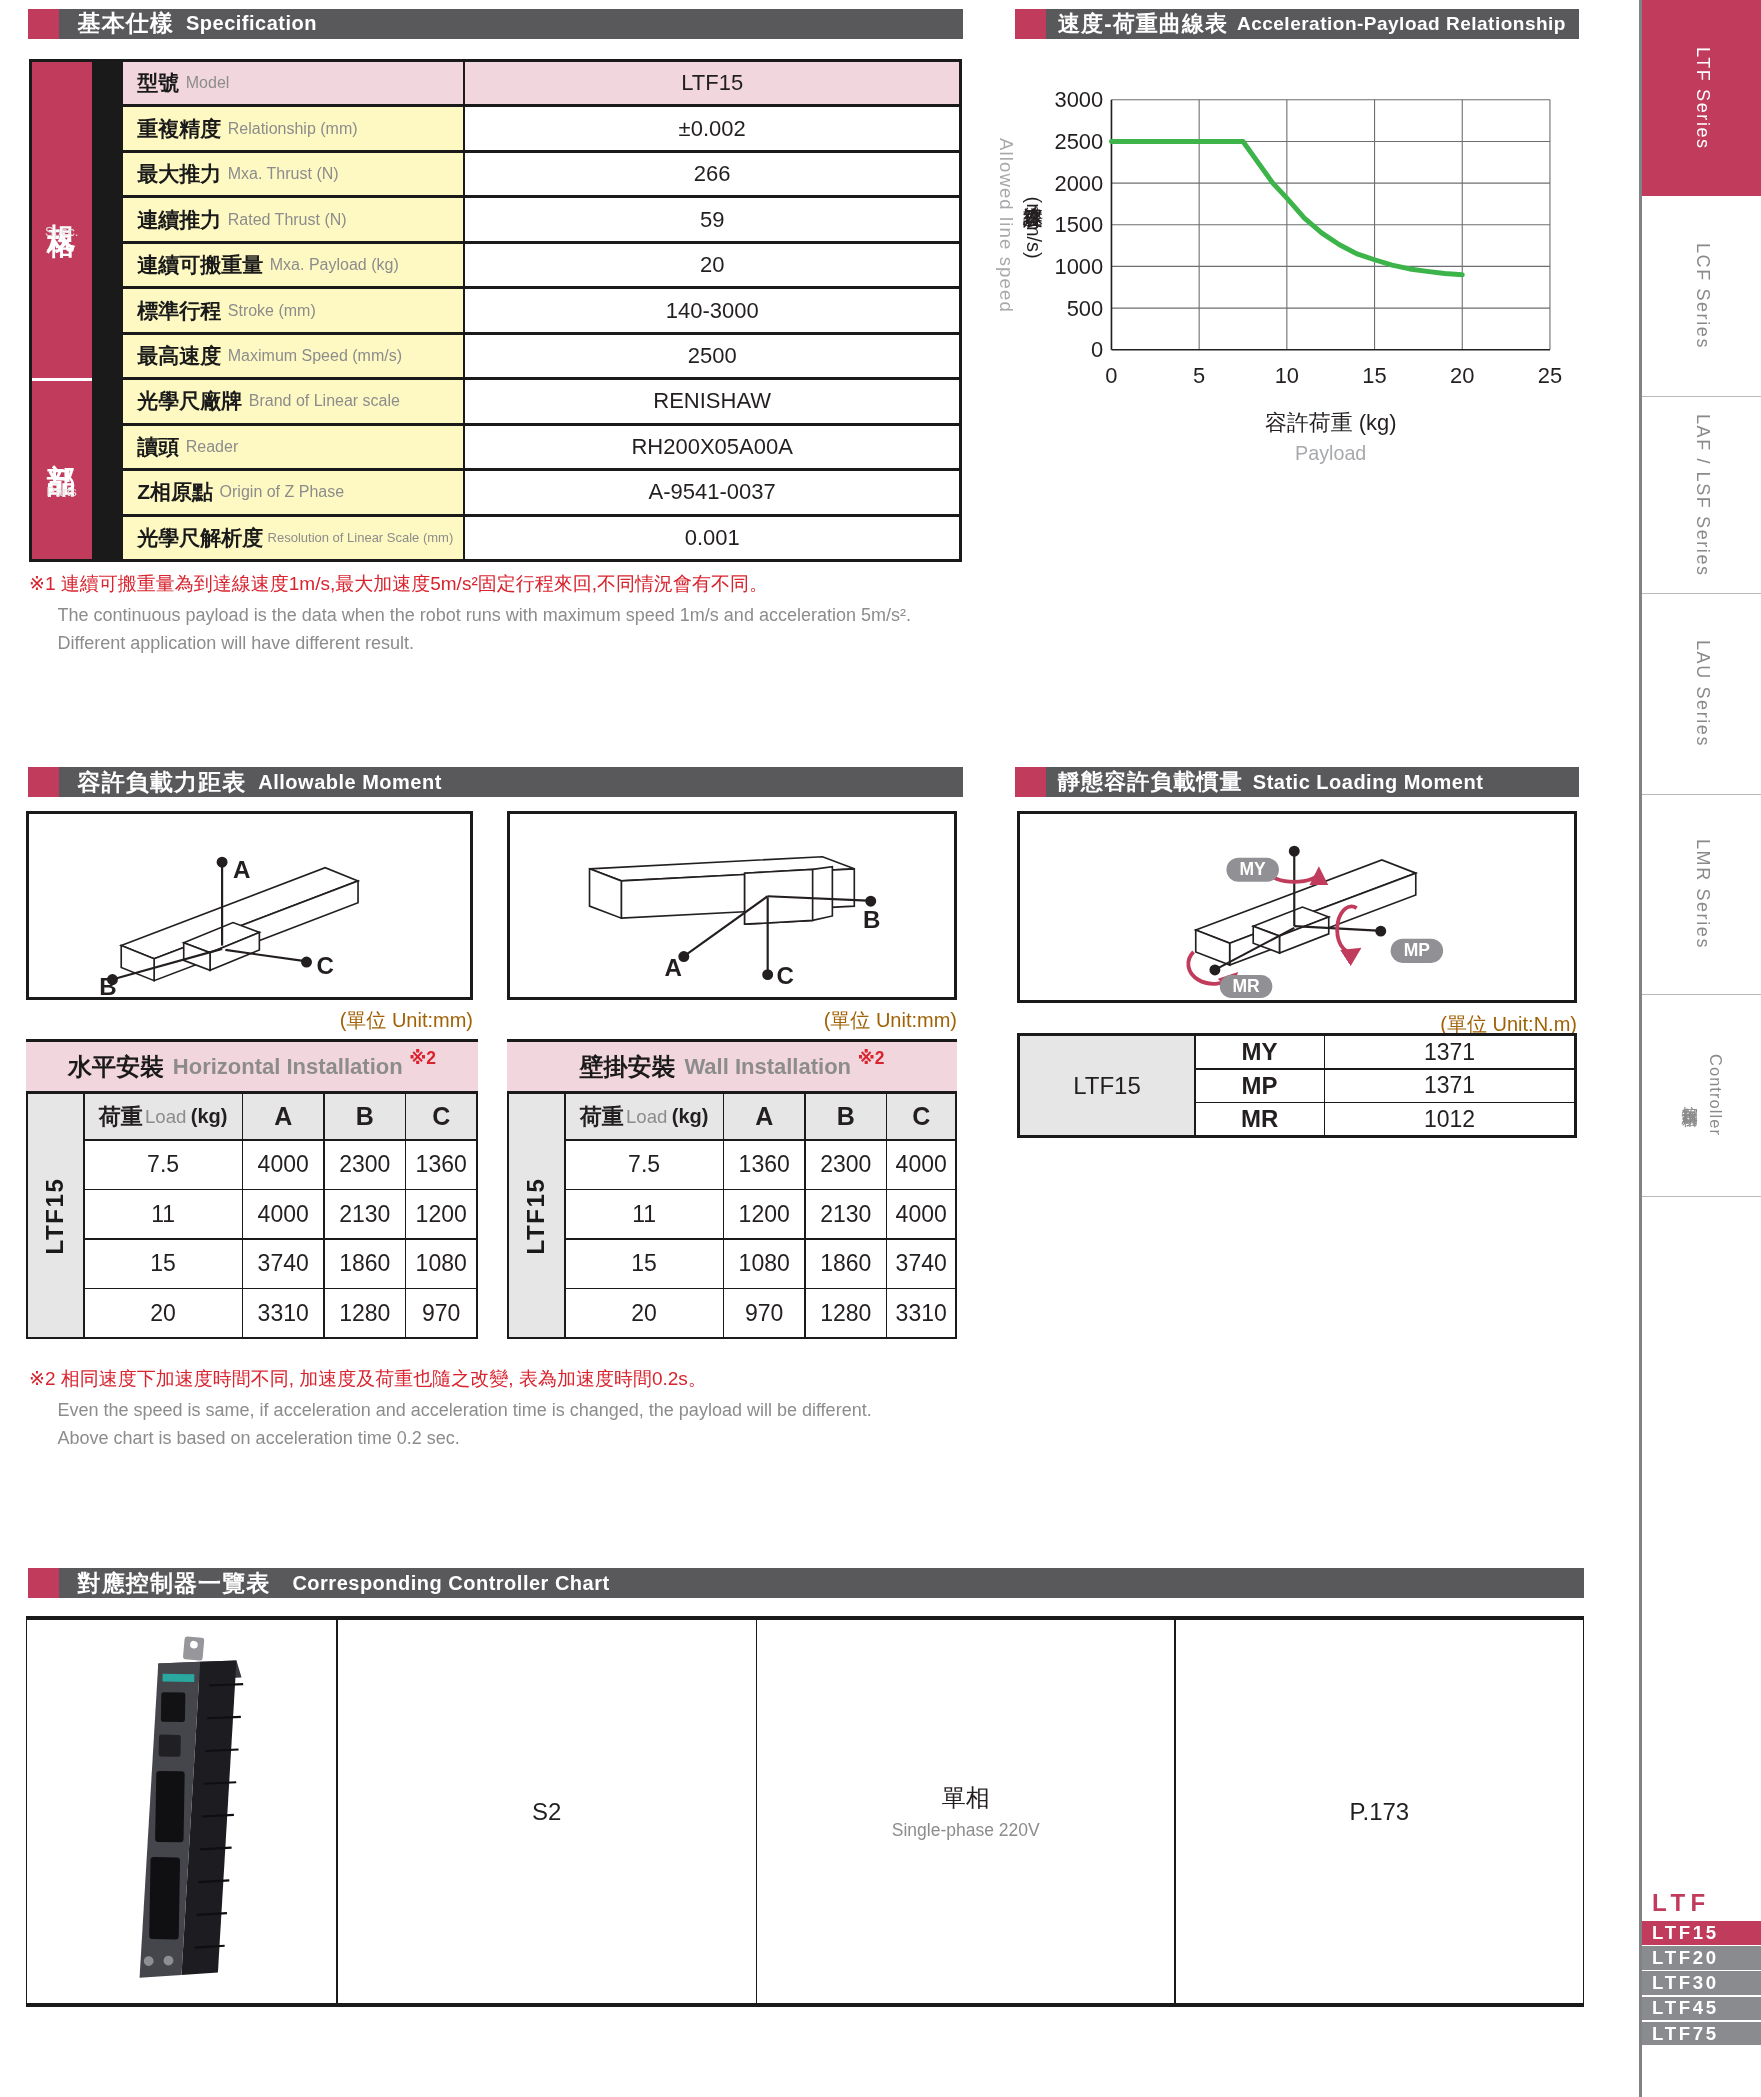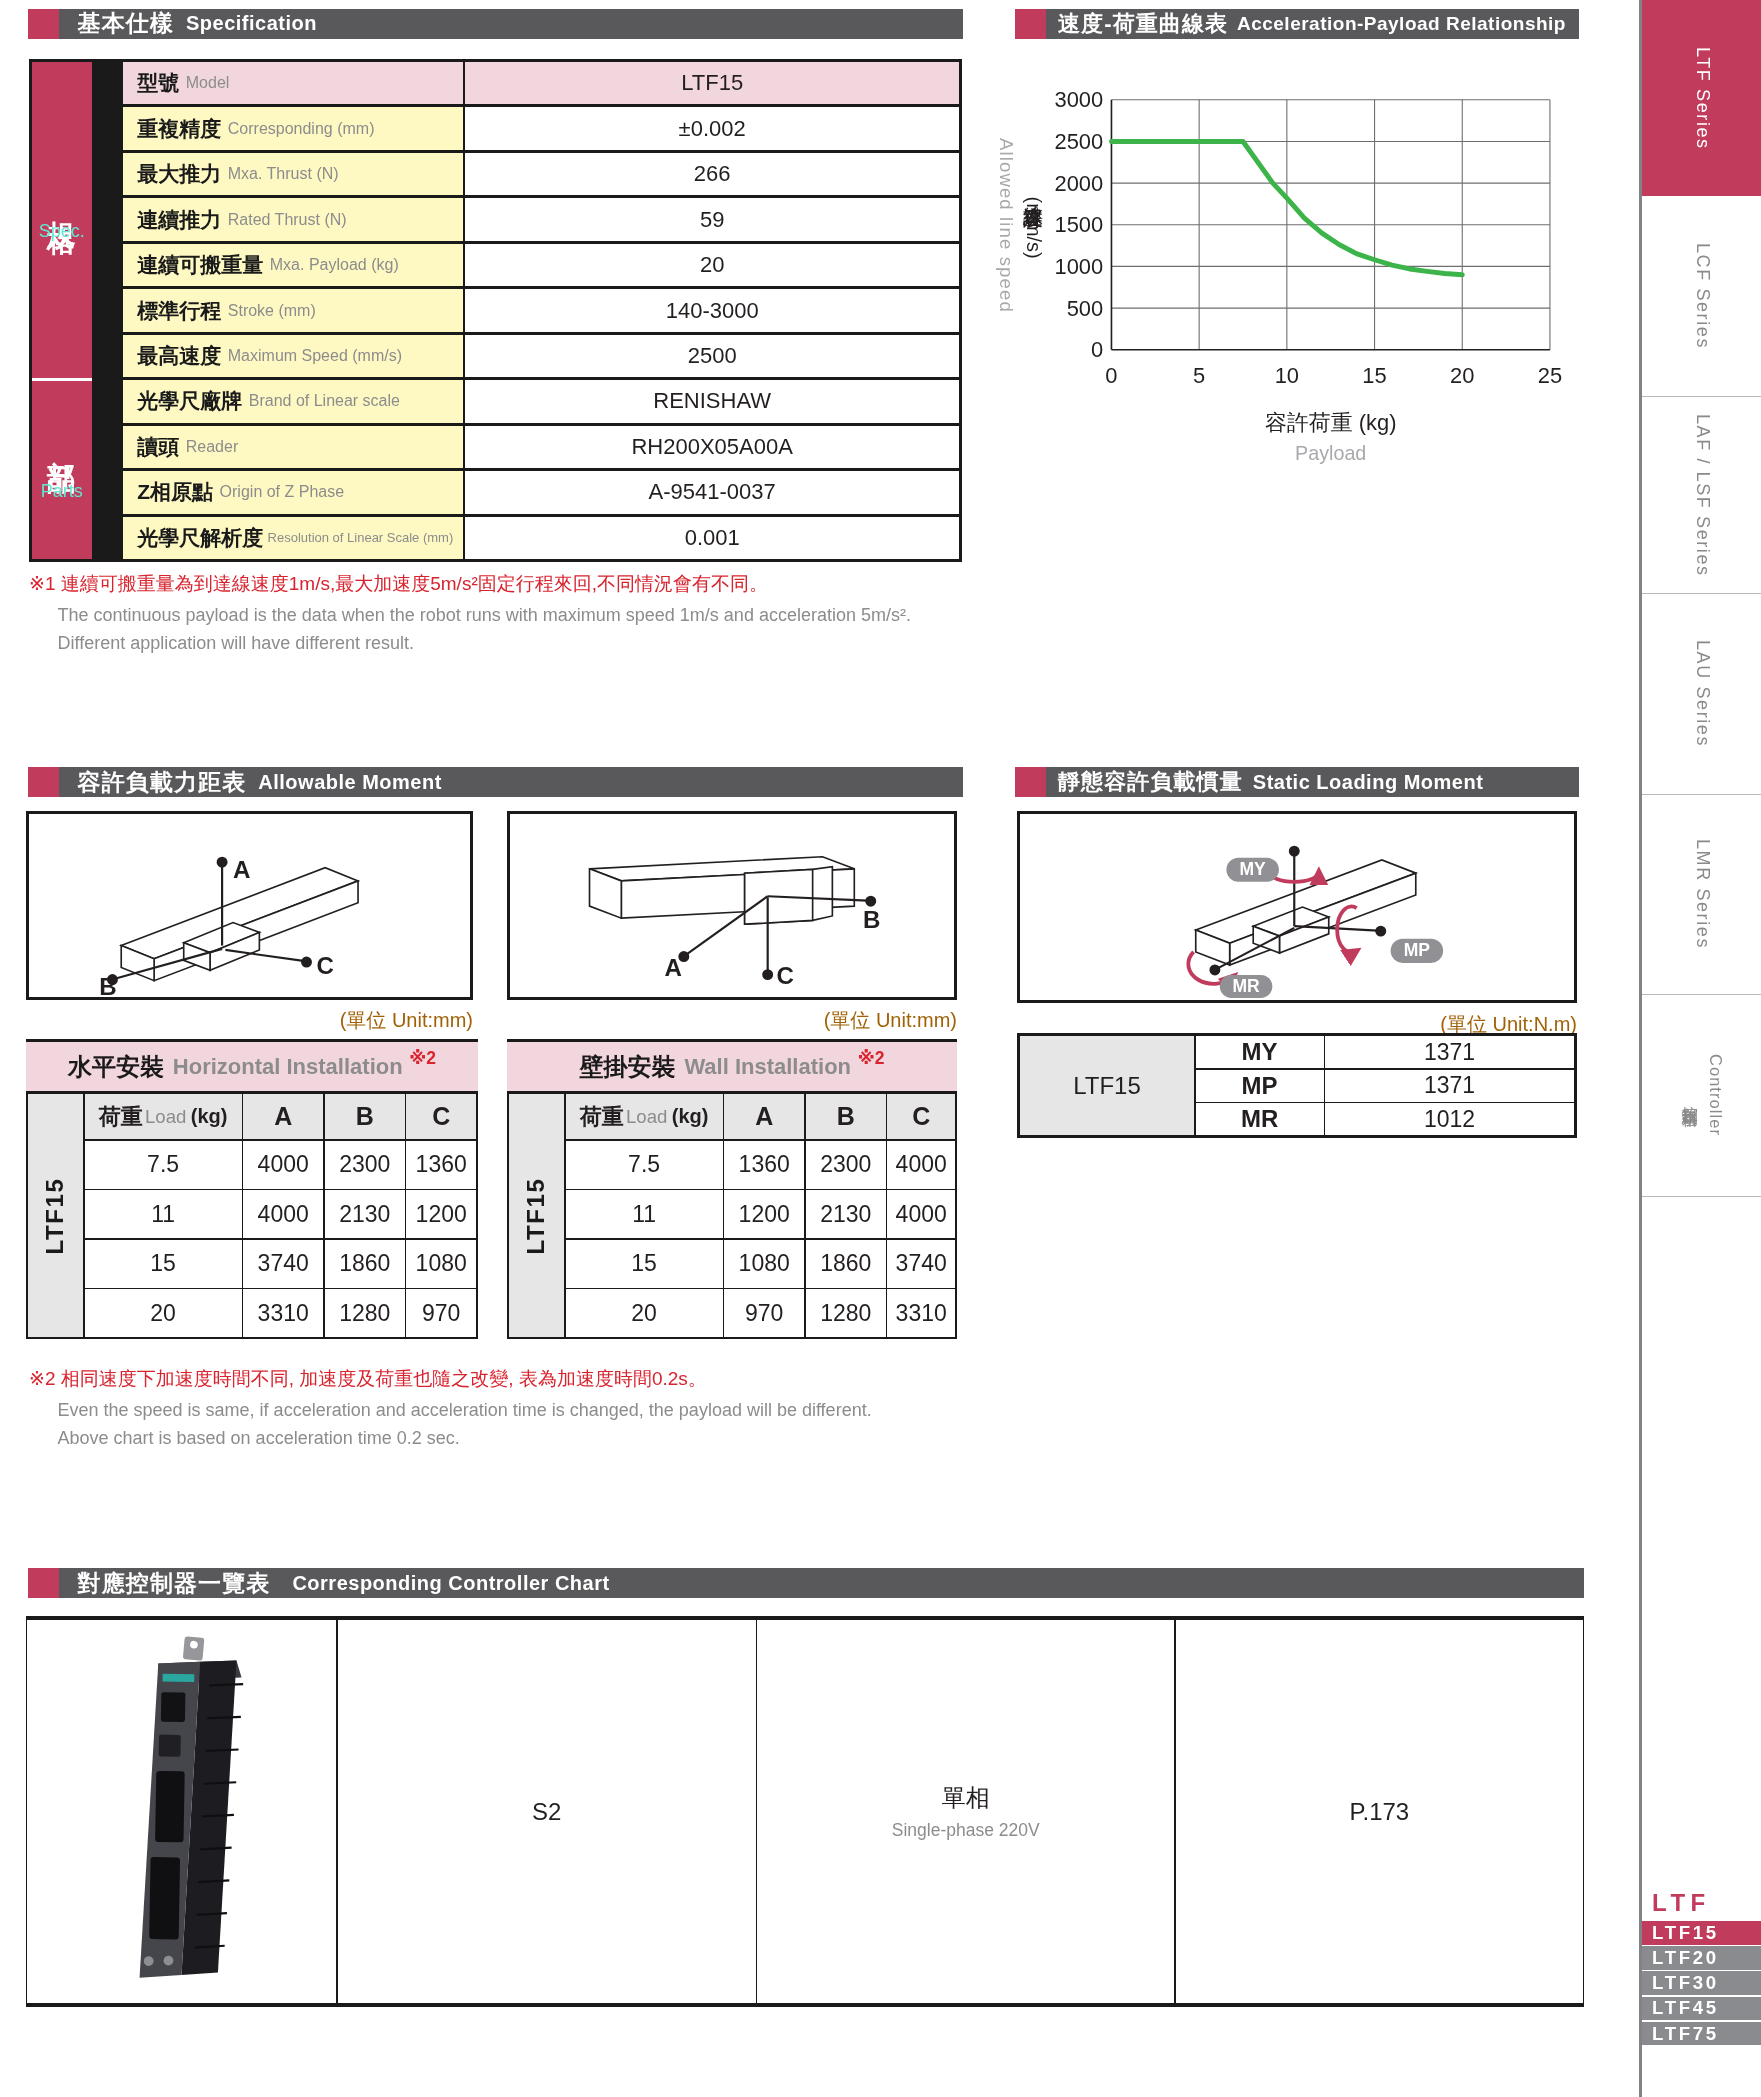--- a/index.html
+++ b/index.html
@@ -12,21 +12,21 @@
   .sec-header .bar{flex:1;background:#59595c;display:flex;align-items:center;padding-left:18.6px;}
   .sec-header .zh{font-size:23px;font-weight:bold;color:#fff;letter-spacing:1.1px;}
   .sec-header .en{font-size:20px;font-weight:bold;color:#fff;margin-left:12px;letter-spacing:0.5px;}
 
   
   .spec-table{position:absolute;left:29px;top:59px;width:933px;height:503px;
               background:#1a1a1a;box-sizing:border-box;padding:2.7px;display:flex;gap:2.2px;}
   .spec-left{width:60px;background:#fff;display:flex;flex-direction:column;gap:3.8px;}
   .strip{background:#c13b5c;display:flex;flex-direction:column;align-items:center;justify-content:center;}
   .strip .zh{writing-mode:vertical-rl;color:#fff;font-size:28.5px;font-weight:bold;letter-spacing:5.5px;}
-  .strip .en{color:#5eead4;font-size:18px;margin-top:12px;}
+  .strip .en{color:#e5e5e5;font-size:13px;margin-top:12px;}
   .strip-spec{height:316px;}
   .strip-parts{flex:1;gap:20px;}
   .spec-rows{flex:1;display:flex;flex-direction:column;gap:2.7px;}
   .spec-row{flex:1;display:flex;gap:2.2px;padding-left:29px;}
   .spec-row .lbl{width:340px;background:#fef9c3;display:flex;align-items:center;padding-left:14.3px;box-sizing:border-box;}
   .spec-row .val{flex:1;background:#fff;display:flex;align-items:center;justify-content:center;font-size:22px;}
   .spec-row .lbl .zh{font-size:21px;font-weight:bold;color:#1a1a1a;white-space:nowrap;}
   .spec-row .lbl .en{font-size:16px;color:#8c8c8c;margin-left:6.6px;white-space:nowrap;}
   .spec-row.tight .lbl .en{font-size:13px;margin-left:4.4px;}
   .spec-row.hl .lbl,.spec-row.hl .val{background:#f2d6dd;}
@@ -133,21 +133,21 @@
       <div class="spec-row hl">
         <div class="lbl">
             <span class="zh">型號</span>
             <span class="en">Model</span>
           </div>
         <div class="val">LTF15</div>
       </div>
       <div class="spec-row">
         <div class="lbl">
             <span class="zh">重複精度</span>
-            <span class="en">Corresponding (mm)</span>
+            <span class="en">Relationship (mm)</span>
           </div>
         <div class="val">±0.002</div>
       </div>
       <div class="spec-row">
         <div class="lbl">
             <span class="zh">最大推力</span>
             <span class="en">Mxa. Thrust (N)</span>
           </div>
         <div class="val">266</div>
       </div>

